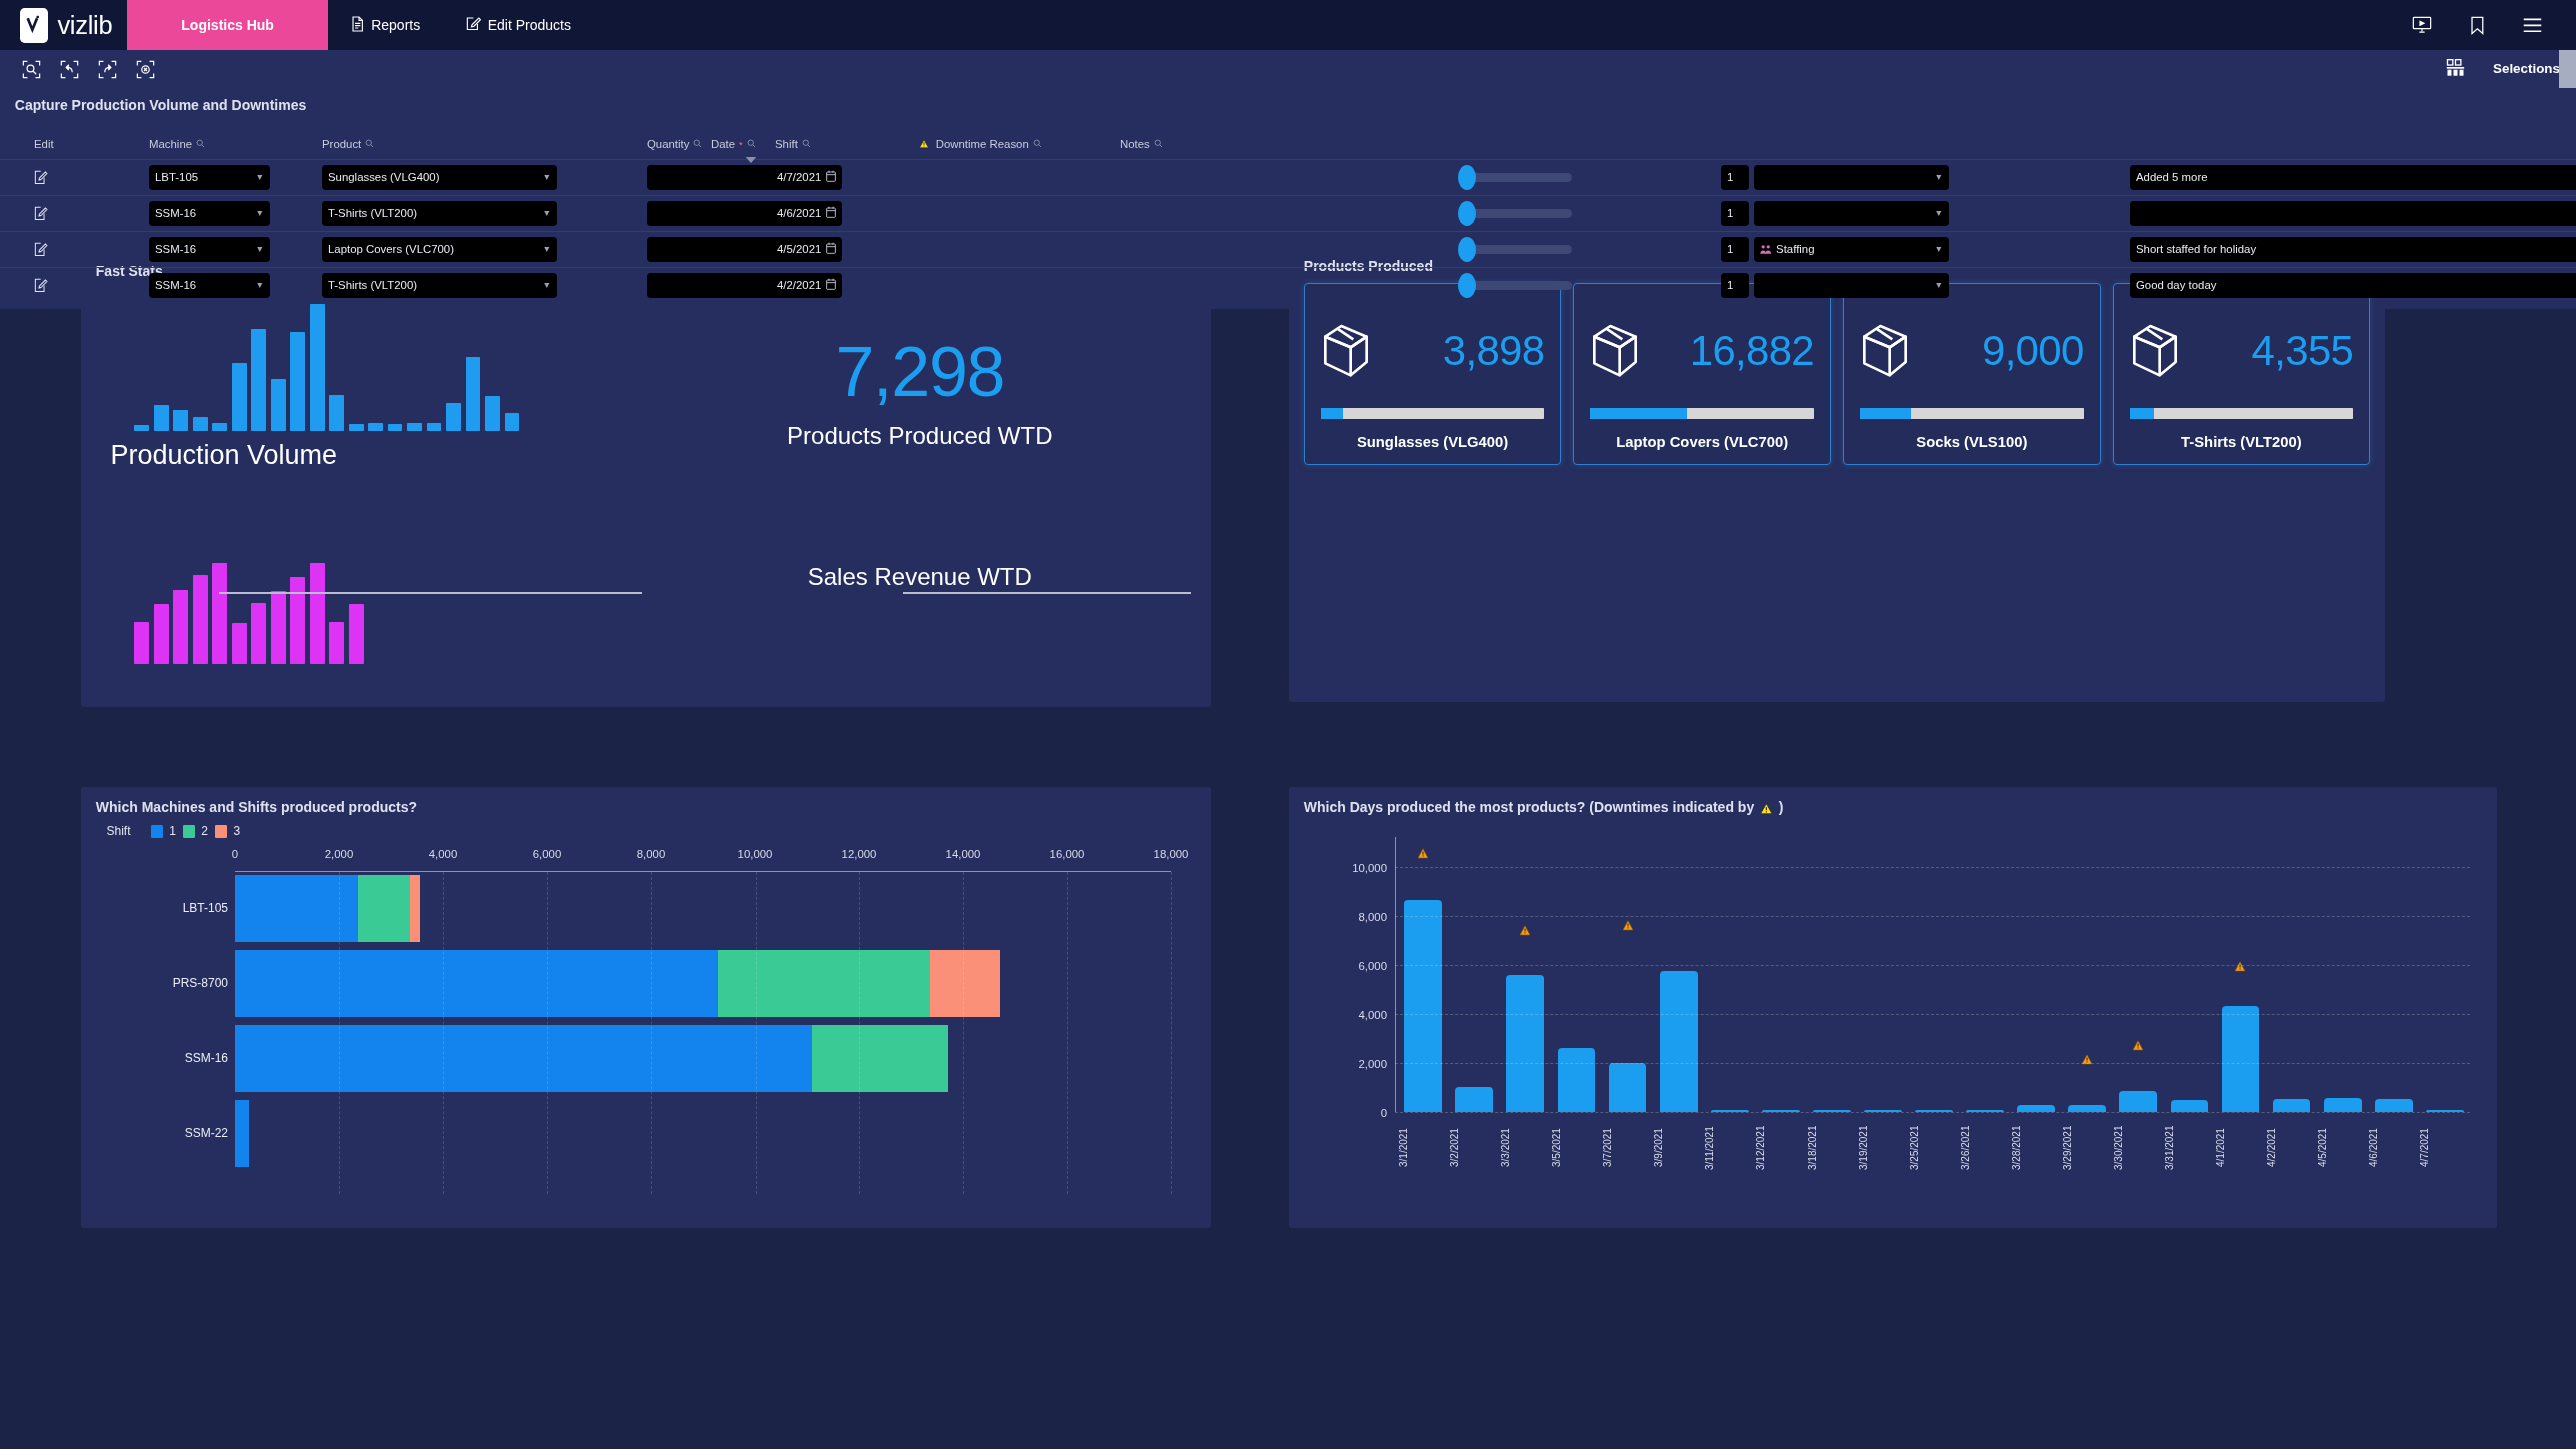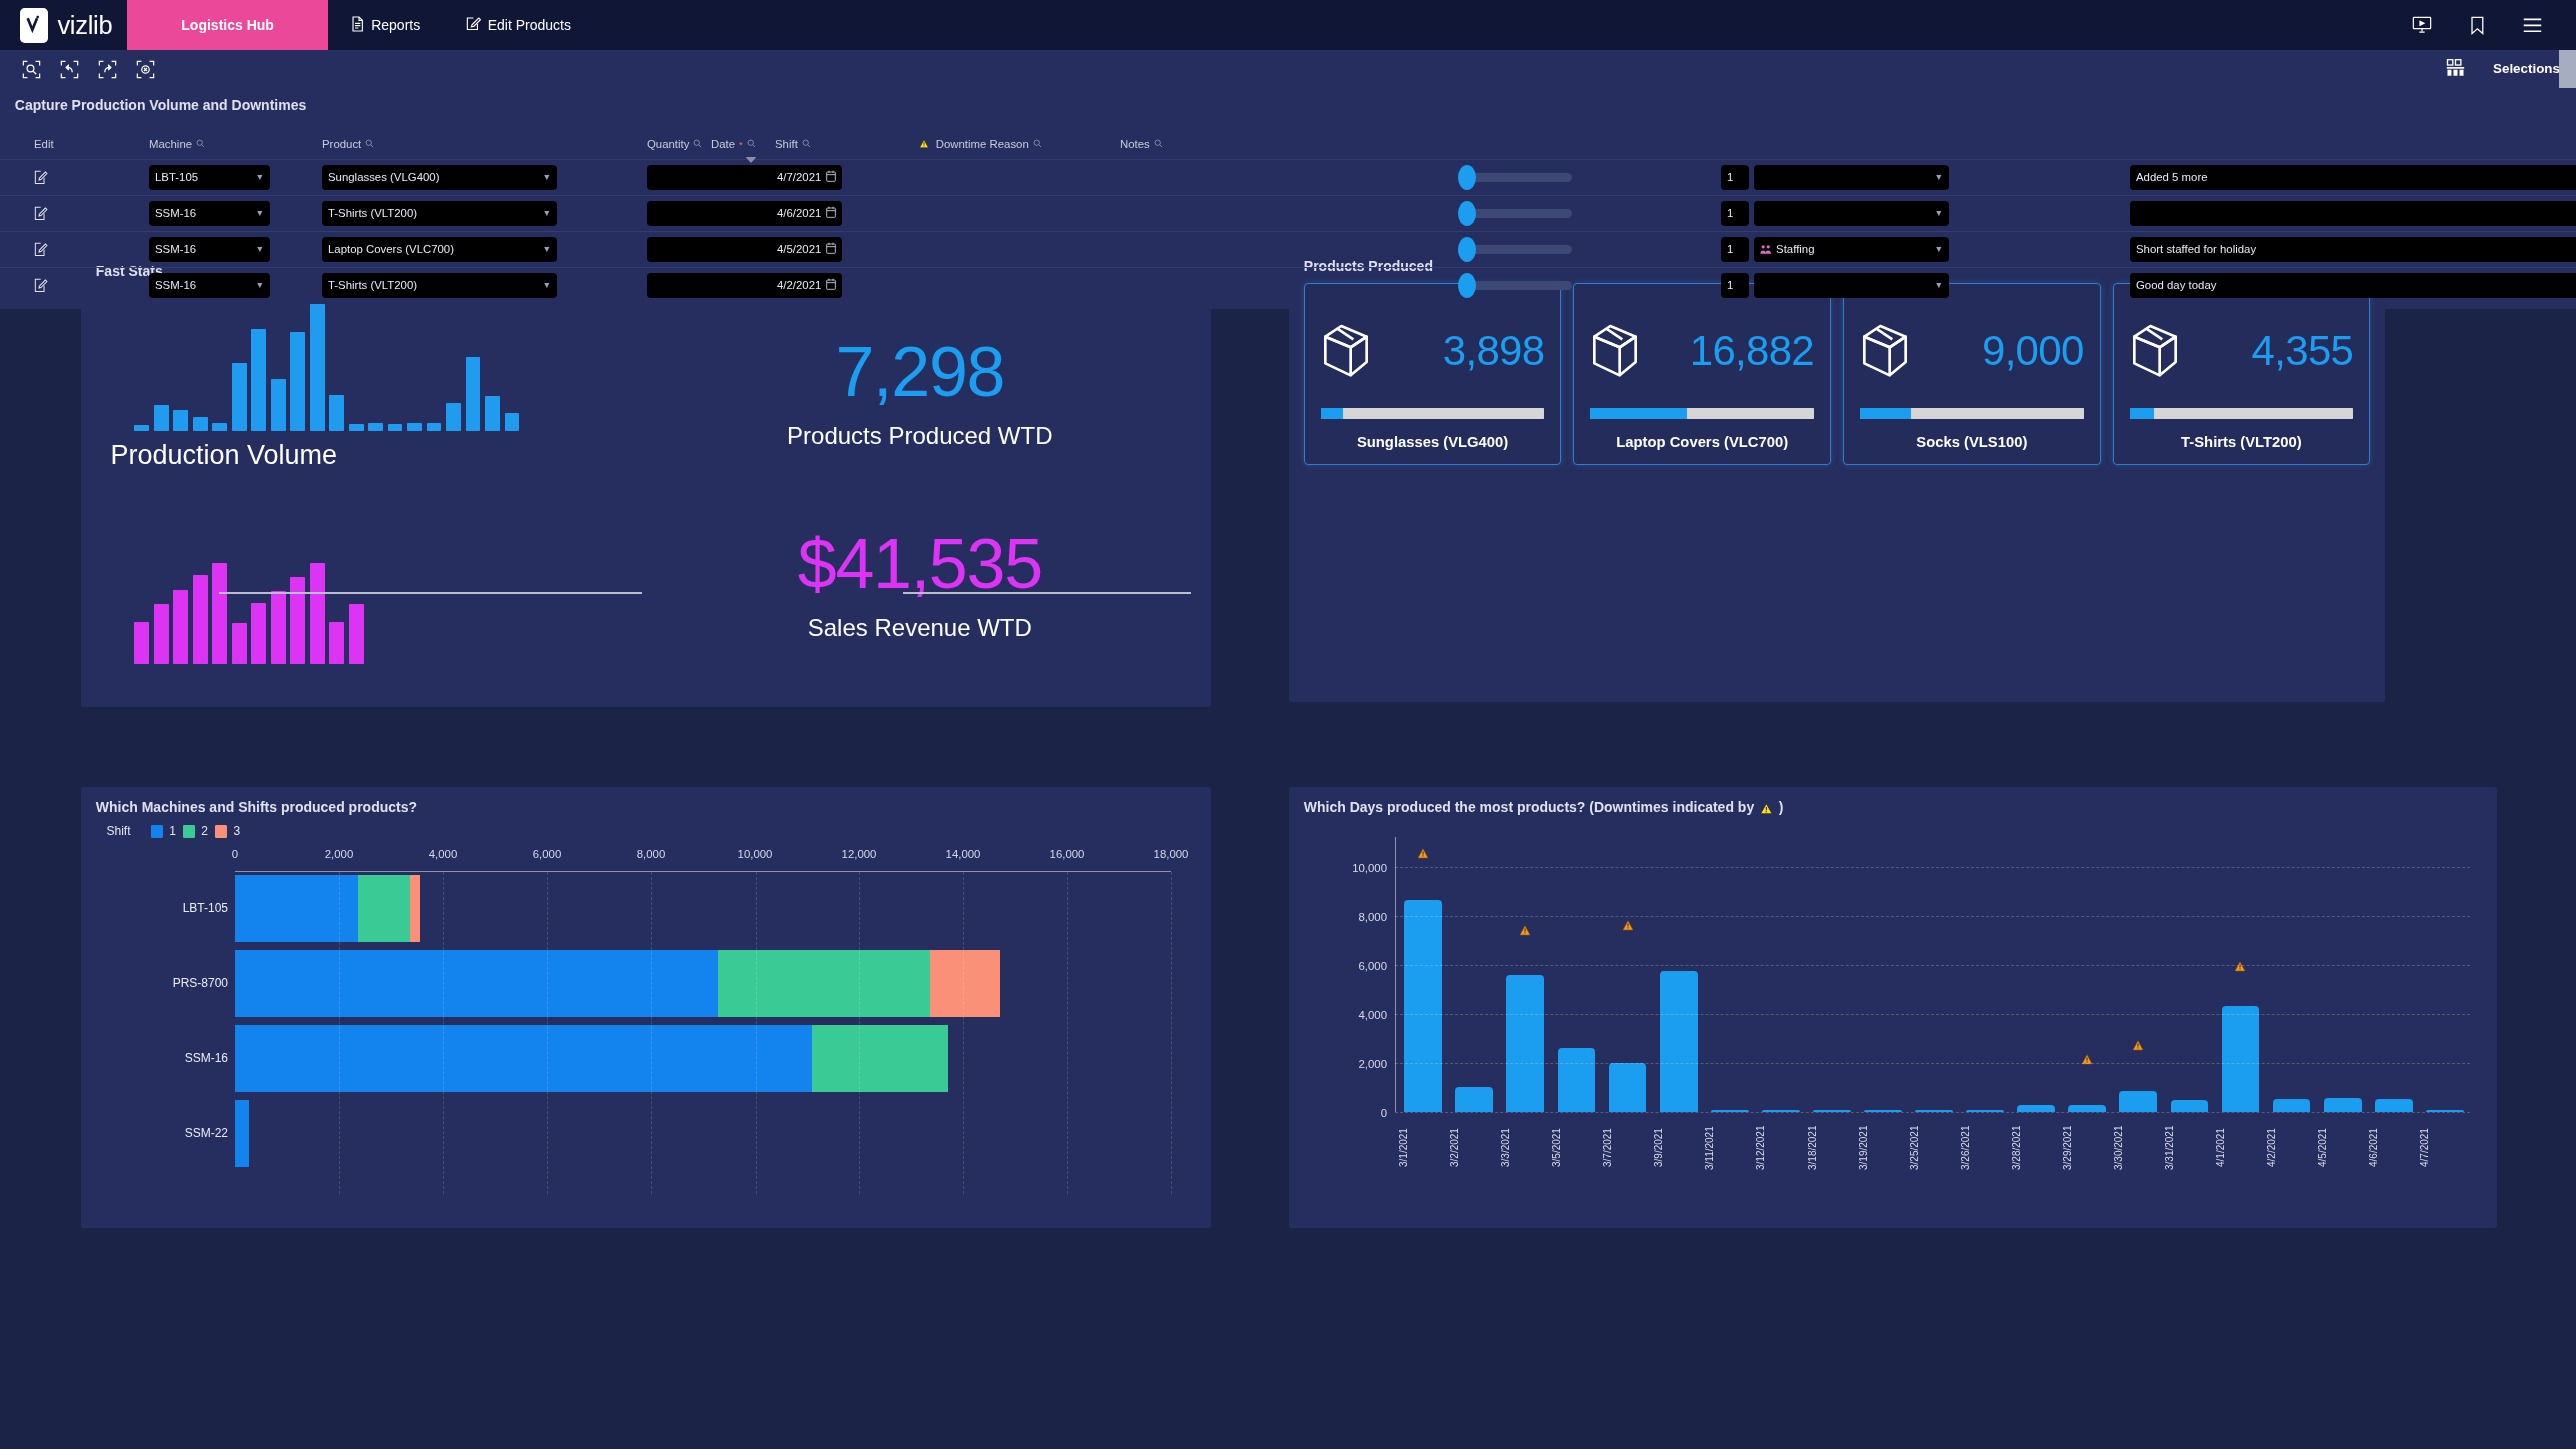--- a/index.html
+++ b/index.html
@@ -290,21 +290,20 @@
             <div class="b" style="height: 61px;"></div>
             <div class="b" style="height: 73px;"></div>
             <div class="b" style="height: 87px;"></div>
             <div class="b" style="height: 101px;"></div>
             <div class="b" style="height: 42px;"></div>
             <div class="b" style="height: 60px;"></div>
           </div>
       </div>
 
       <div class="fs-cell right">
-        <div class="fs-big pink">$41,535</div>
         <div class="fs-sub">Sales Revenue WTD</div>
       </div>
     </div>
     <div class="fs-divider" style="left:138px;  top:341px; width:423px;"></div>
     <div class="fs-divider" style="left:822px; top:341px; width:288px;"></div>
   </div>
 
   <div class="panel" id="products">
     <div class="panel-title">Products Produced</div>
     <div class="pp-grid" id="pp-grid">

